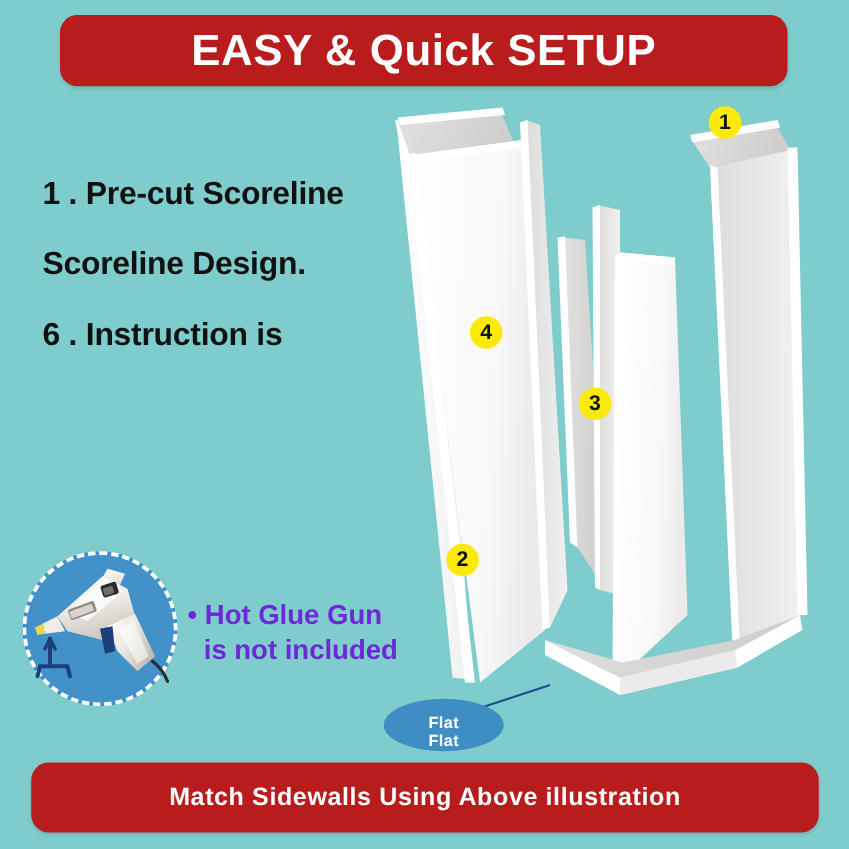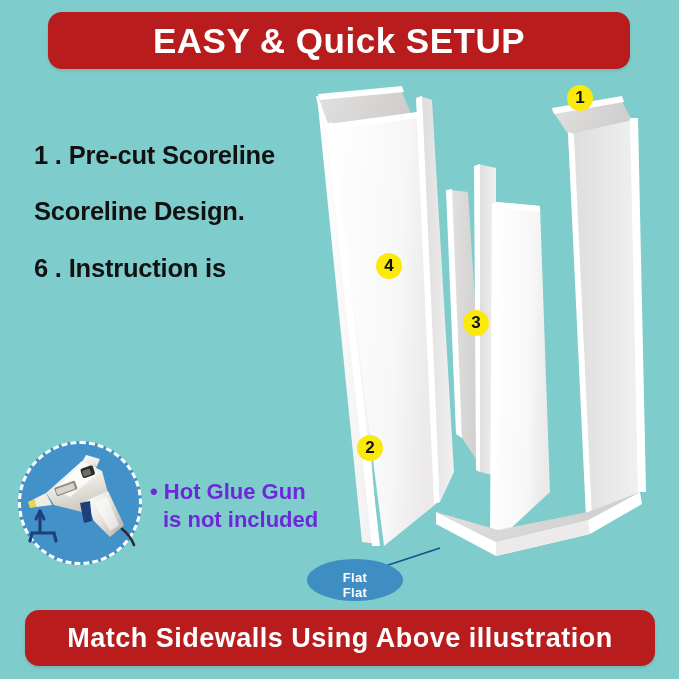--- a/index.html
+++ b/index.html
@@ -41,21 +41,21 @@
     top: 12px;
     width: 582px;
     height: 57px;
     font-size: 35px;
   }
   #banner-bottom {
     left: 25px;
     top: 610px;
     width: 630px;
     height: 56px;
-    font-size: 27px;
+    font-size: 20px;
   }
 
   
   #feature-list {
     position: absolute;
     left: 34px;
     top: 140px;
     width: 300px;
     color: #111111;
   }

